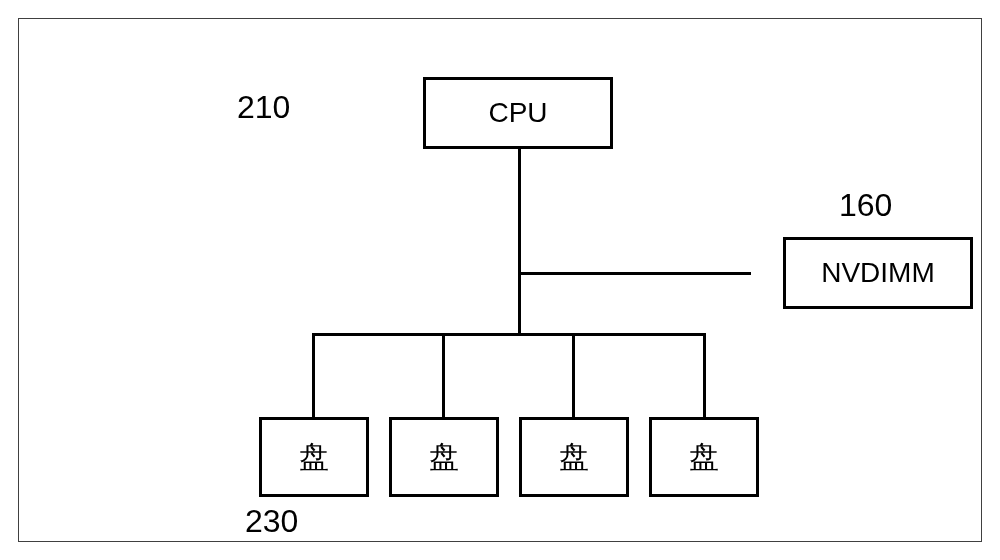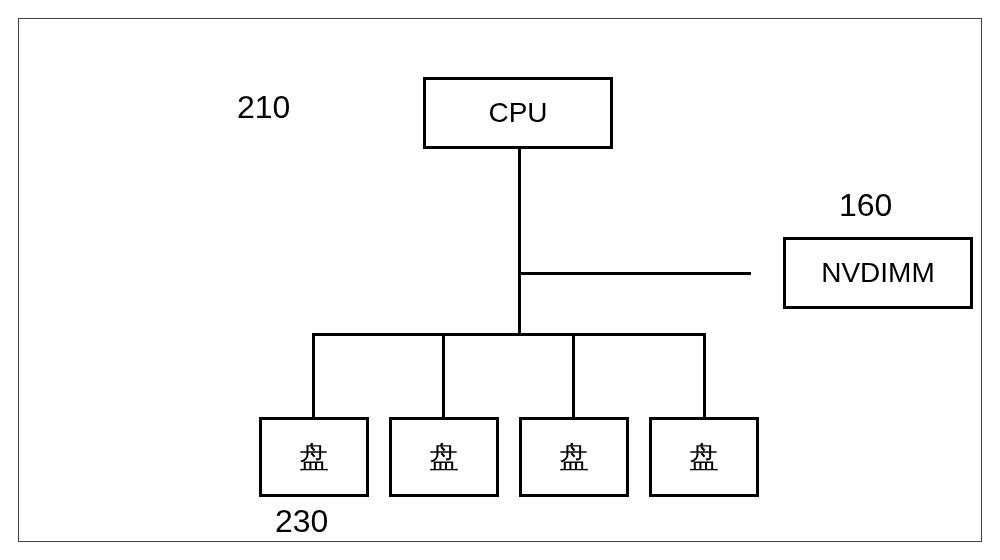--- a/index.html
+++ b/index.html
@@ -63,21 +63,21 @@
     }
     .label-210 {
       left: 218px;
       top: 70px;
     }
     .label-220 {
       left: 820px;
       top: 168px;
     }
     .label-230 {
-      left: 256px;
+      left: 226px;
       top: 484px;
     }
     .line {
       position: absolute;
       background: #000;
     }
     .cpu-vline {
       left: 499px;
       top: 130px;
       width: 3px;

